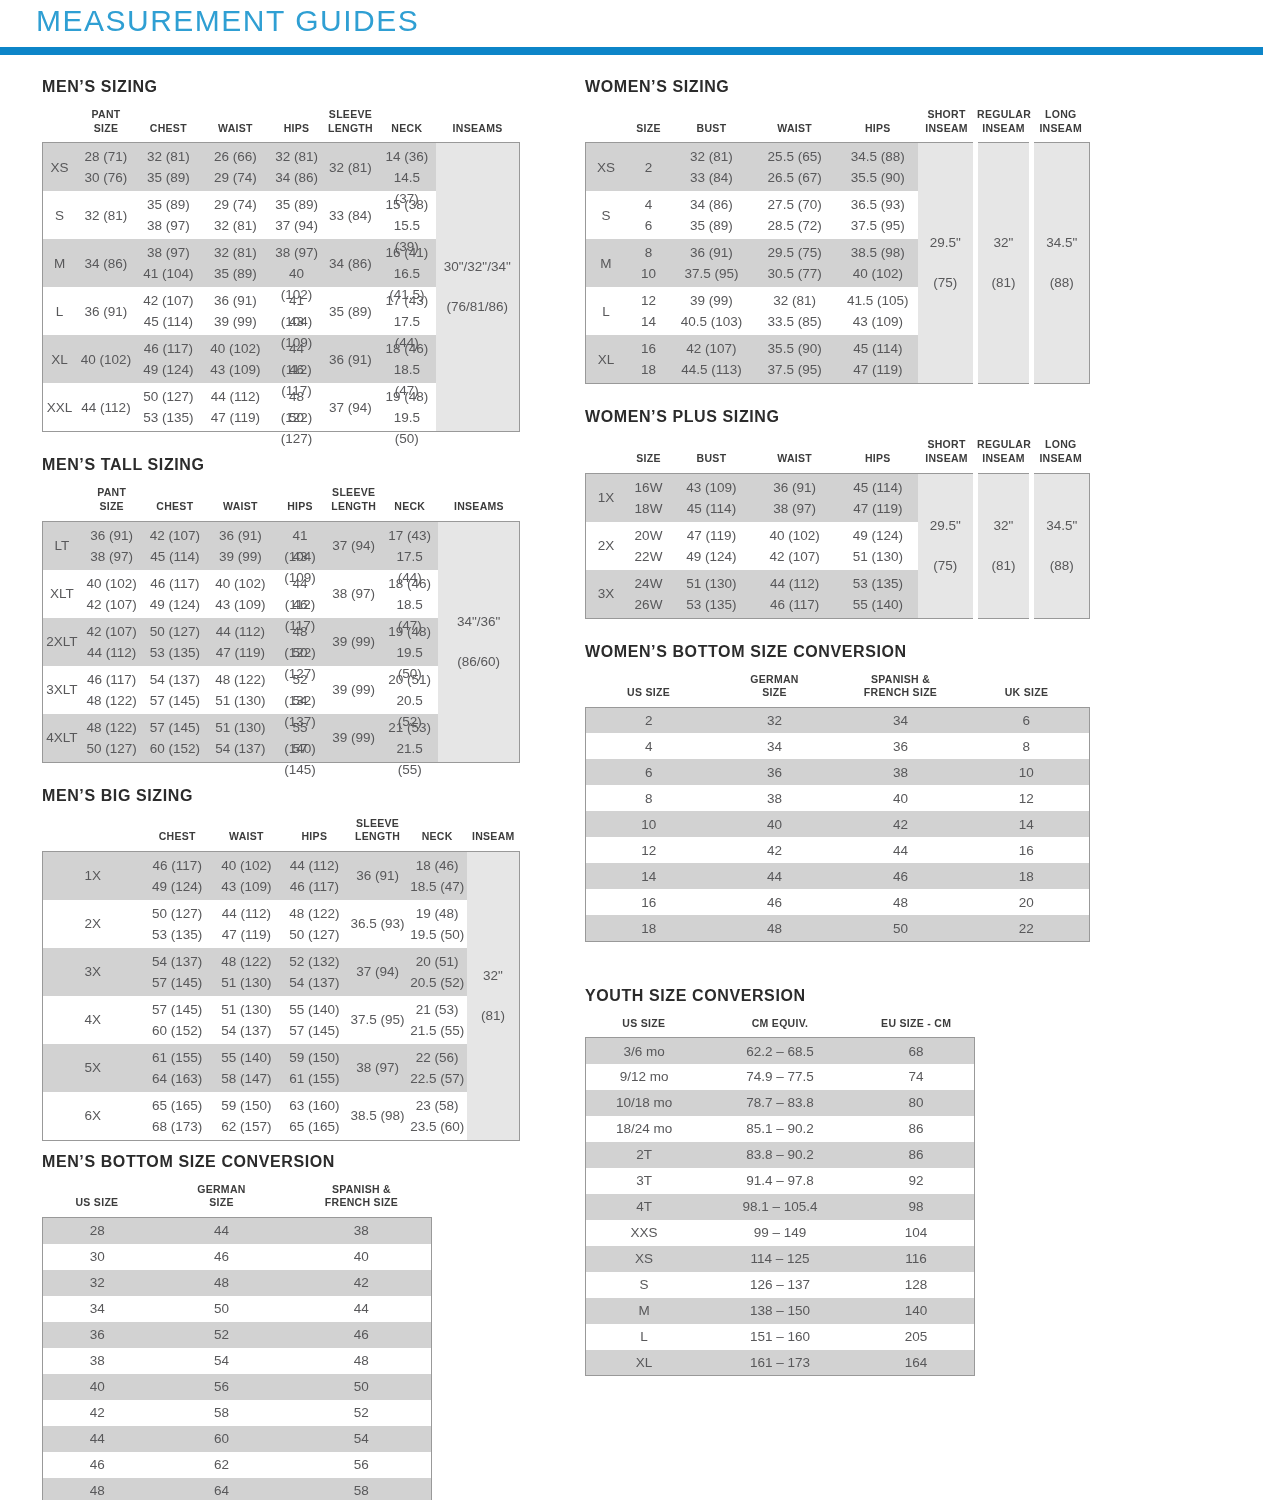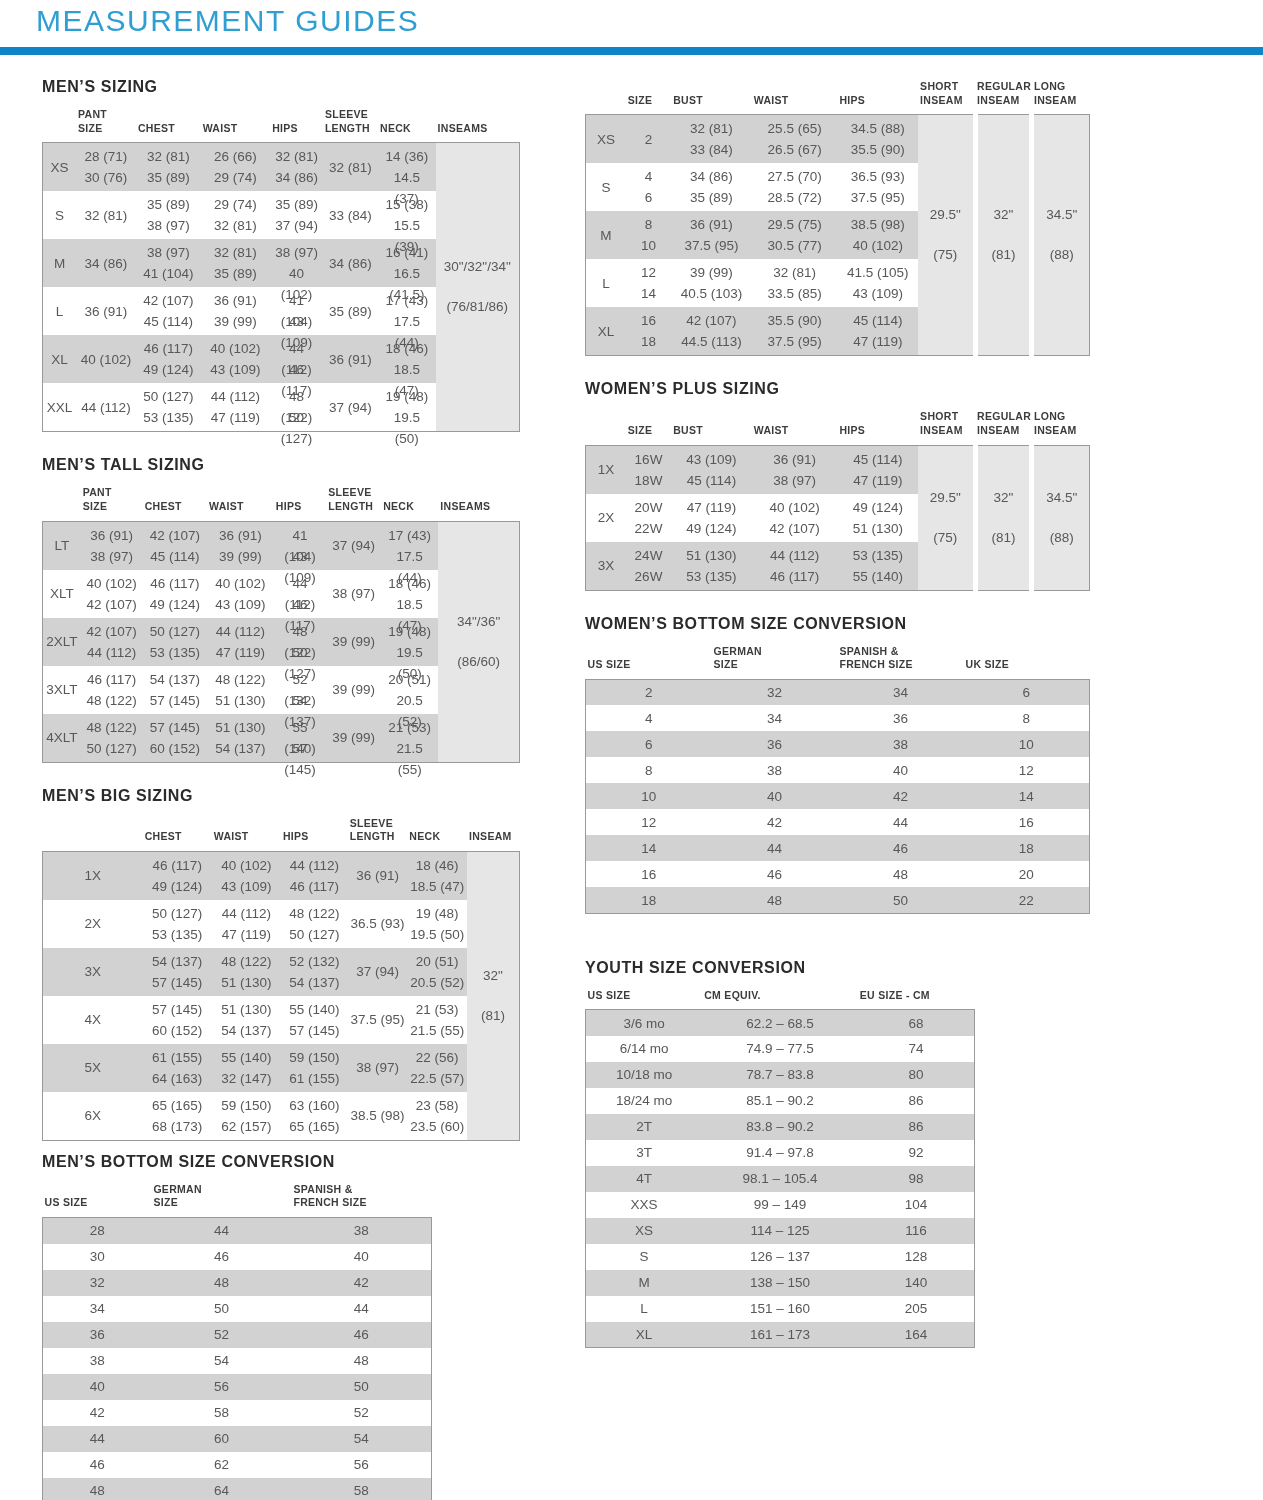--- a/index.html
+++ b/index.html
@@ -18,21 +18,21 @@
   .col-right { width:505px; }
   section { margin-bottom:24px;padding-left:7px; }
   section.tight { margin-bottom:12px; }
   section.push-down { margin-top:45px; }
   h2 {
     margin:0 0 10px 0; font-size:16px; font-weight:bold; color:#2b2b2b;
     letter-spacing:0.6px;
   }
   table { border-collapse:collapse; table-layout:fixed; }
   thead th {
-    font-size:10.5px; font-weight:bold; color:#3c3c3c; text-align:left;
+    font-size:10.5px; font-weight:bold; color:#3c3c3c; text-align:center;
     vertical-align:bottom; padding:2px 2px 7px 2px; line-height:1.3; letter-spacing:0.3px;
   }
   tbody { border:1px solid #999; }
   td { text-align:center; vertical-align:middle; padding:0 2px; }
   tr.stripe td { background:#d2d2d2; }
   
   .sizing-table td { font-size:13.5px; }
   .sizing-table .cell-line { height:21px; line-height:21px; }
   .sizing-table tbody tr { height:48px; }
   .sizing-table td.pad { padding-top:3px; padding-bottom:3px; }
@@ -564,21 +564,21 @@
                 </td>
               </tr>
               <tr class="stripe">
                 <td class="pad">5X</td>
                 <td class="pad">
                   <div class="cell-line">61 (155)</div>
                   <div class="cell-line">64 (163)</div>
                 </td>
                 <td class="pad">
                   <div class="cell-line">55 (140)</div>
-                  <div class="cell-line">32 (147)</div>
+                  <div class="cell-line">58 (147)</div>
                 </td>
                 <td class="pad">
                   <div class="cell-line">59 (150)</div>
                   <div class="cell-line">61 (155)</div>
                 </td>
                 <td class="pad">
                   <div class="cell-line">38 (97)</div>
                 </td>
                 <td class="pad">
                   <div class="cell-line">22 (56)</div>
@@ -691,20 +691,21 @@
                 <td>64</td>
                 <td>58</td>
               </tr>
             </tbody>
           </table>
         </div>
     </section>
   </div>
   <div class="col-right">
     <section>
+      <h2>WOMEN’S SIZING</h2>
       <div>
           <table class="sizing-table" style="width: 505px;">
             <colgroup>
               <col style="width: 8%;">
               <col style="width: 9%;">
               <col style="width: 16%;">
               <col style="width: 17%;">
               <col style="width: 16%;">
               <col style="width: 11.3%;">
               <col style="width: 11.3%;">
@@ -1076,21 +1077,21 @@
                 </th>
               </tr>
             </thead>
             <tbody>
               <tr class="stripe">
                 <td>3/6 mo</td>
                 <td>62.2 – 68.5</td>
                 <td>68</td>
               </tr>
               <tr>
-                <td>6/14 mo</td>
+                <td>9/12 mo</td>
                 <td>74.9 – 77.5</td>
                 <td>74</td>
               </tr>
               <tr class="stripe">
                 <td>10/18 mo</td>
                 <td>78.7 – 83.8</td>
                 <td>80</td>
               </tr>
               <tr>
                 <td>18/24 mo</td>

